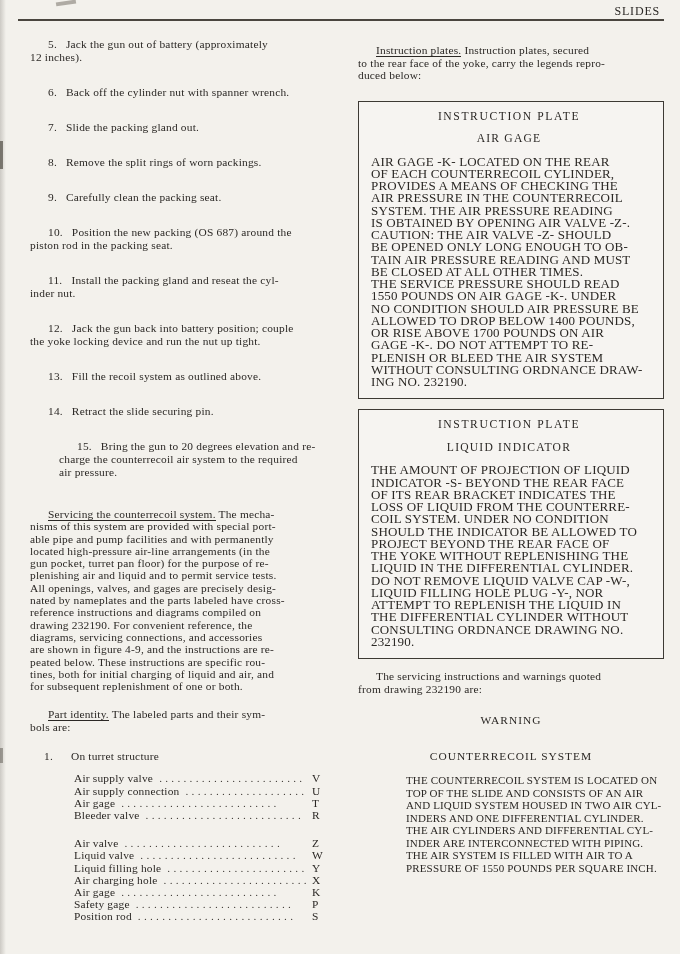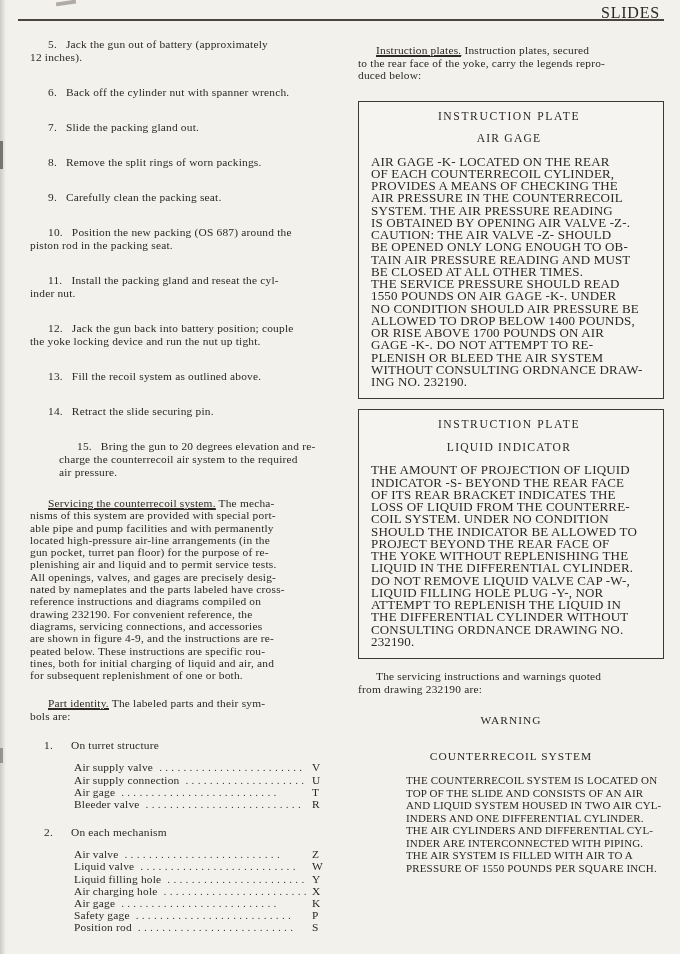--- a/index.html
+++ b/index.html
@@ -12,36 +12,36 @@
   }
   .page{position:absolute;inset:0;}
   
   .edge-shade{position:absolute;left:0;top:0;bottom:0;width:6px;
     background:linear-gradient(to right,rgba(90,85,78,.25),rgba(90,85,78,0));}
   .edge-tick{position:absolute;left:0;width:3px;background:#5a554e;opacity:.75;}
   .smudge{position:absolute;background:#6b655c;opacity:.5;transform:rotate(-8deg);}
 
   
   .header-rule{position:absolute;left:18px;right:16px;top:19px;height:2px;background:#4a463f;}
-  .header-label{position:absolute;right:20px;top:4px;font-size:16px;letter-spacing:.8px;}
+  .header-label{position:absolute;right:20px;top:4px;font-size:12px;letter-spacing:.8px;}
 
   
   .col{position:absolute;font-size:11.4px;letter-spacing:.2px;}
   .col-left{left:30px;top:38px;width:318px;line-height:13px;}
   .col-right{left:358px;top:44px;width:306px;line-height:12.5px;}
 
   p{margin:0;}
   .pre{white-space:pre-line;}
   .indent{text-indent:18px;}
-  .u{border-bottom:1px solid #2b2825;text-decoration:underline;}
+  .u{border-bottom:1px solid #2b2825;}
 
   .step{margin-bottom:22px;white-space:pre-line;text-indent:18px;}
   .stepnum{margin-right:9px;}
 
-  .servicing{margin-top:18px;line-height:12.3px;}
+  .servicing{margin-top:29px;line-height:12.3px;}
   .part-identity{margin-top:16px;}
 
   .group{margin-top:16px;}
   .group-title{text-indent:14px;}
   .group-num{margin-right:18px;}
   .leader-list{margin:9px 0 0 44px;width:252px;}
   .leader-row{display:flex;align-items:flex-end;line-height:12.2px;}
   .leader-label{white-space:nowrap;}
   .leader-dots{flex:1;overflow:hidden;white-space:nowrap;margin:0 6px;color:#3a3631;}
   .leader-sym{width:14px;text-align:left;}
@@ -133,21 +133,20 @@
           </div>
         <div class="leader-row">
             <span class="leader-label">Bleeder valve</span>
             <span class="leader-dots">. . . . . . . . . . . . . . . . . . . . . . . . . .</span>
             <span class="leader-sym">R</span>
           </div>
       </div>
     </div>
 
     <div class="group">
-      <p class="group-title"><span class="group-num">2.</span><span>On each mechanism</span></p>
       <div class="leader-list">
         <div class="leader-row">
             <span class="leader-label">Air valve</span>
             <span class="leader-dots">. . . . . . . . . . . . . . . . . . . . . . . . . .</span>
             <span class="leader-sym">Z</span>
           </div>
         <div class="leader-row">
             <span class="leader-label">Liquid valve</span>
             <span class="leader-dots">. . . . . . . . . . . . . . . . . . . . . . . . . .</span>
             <span class="leader-sym">W</span>

